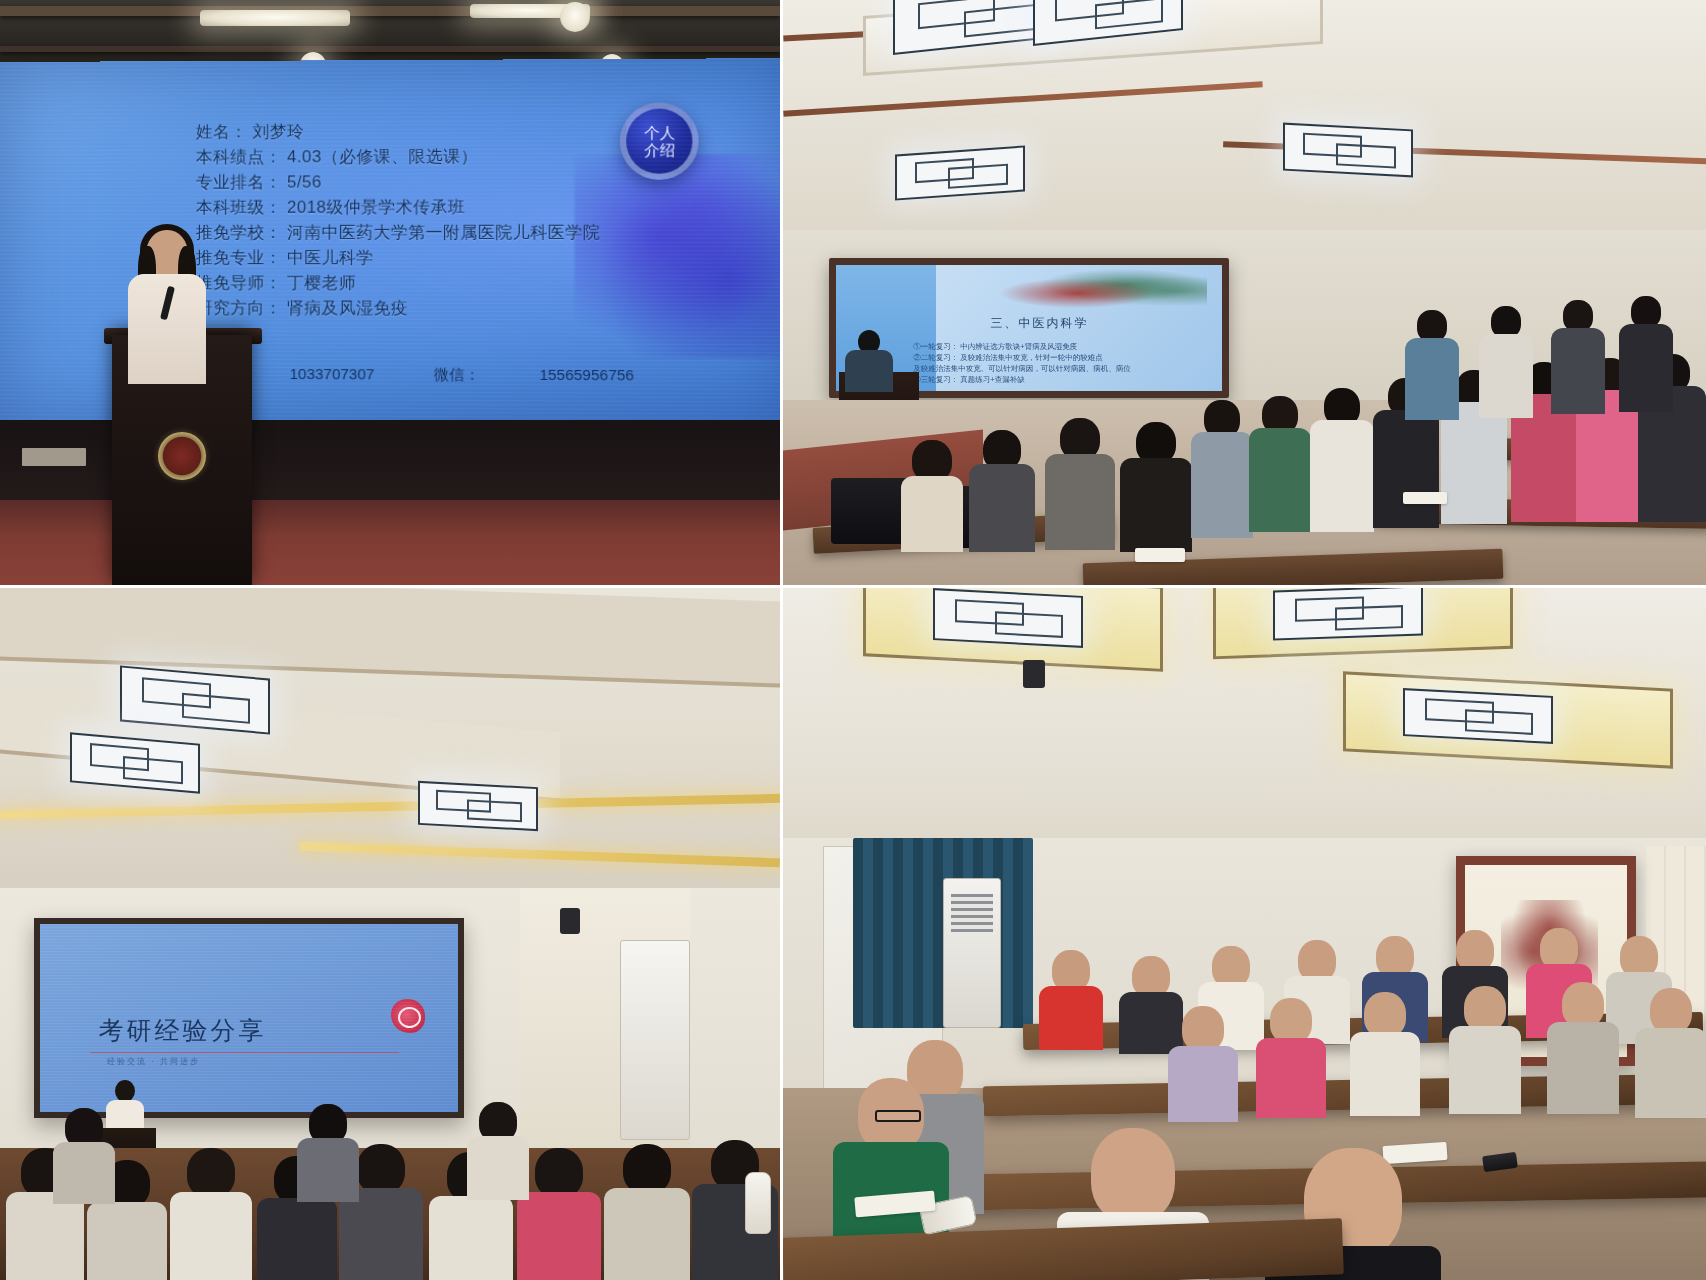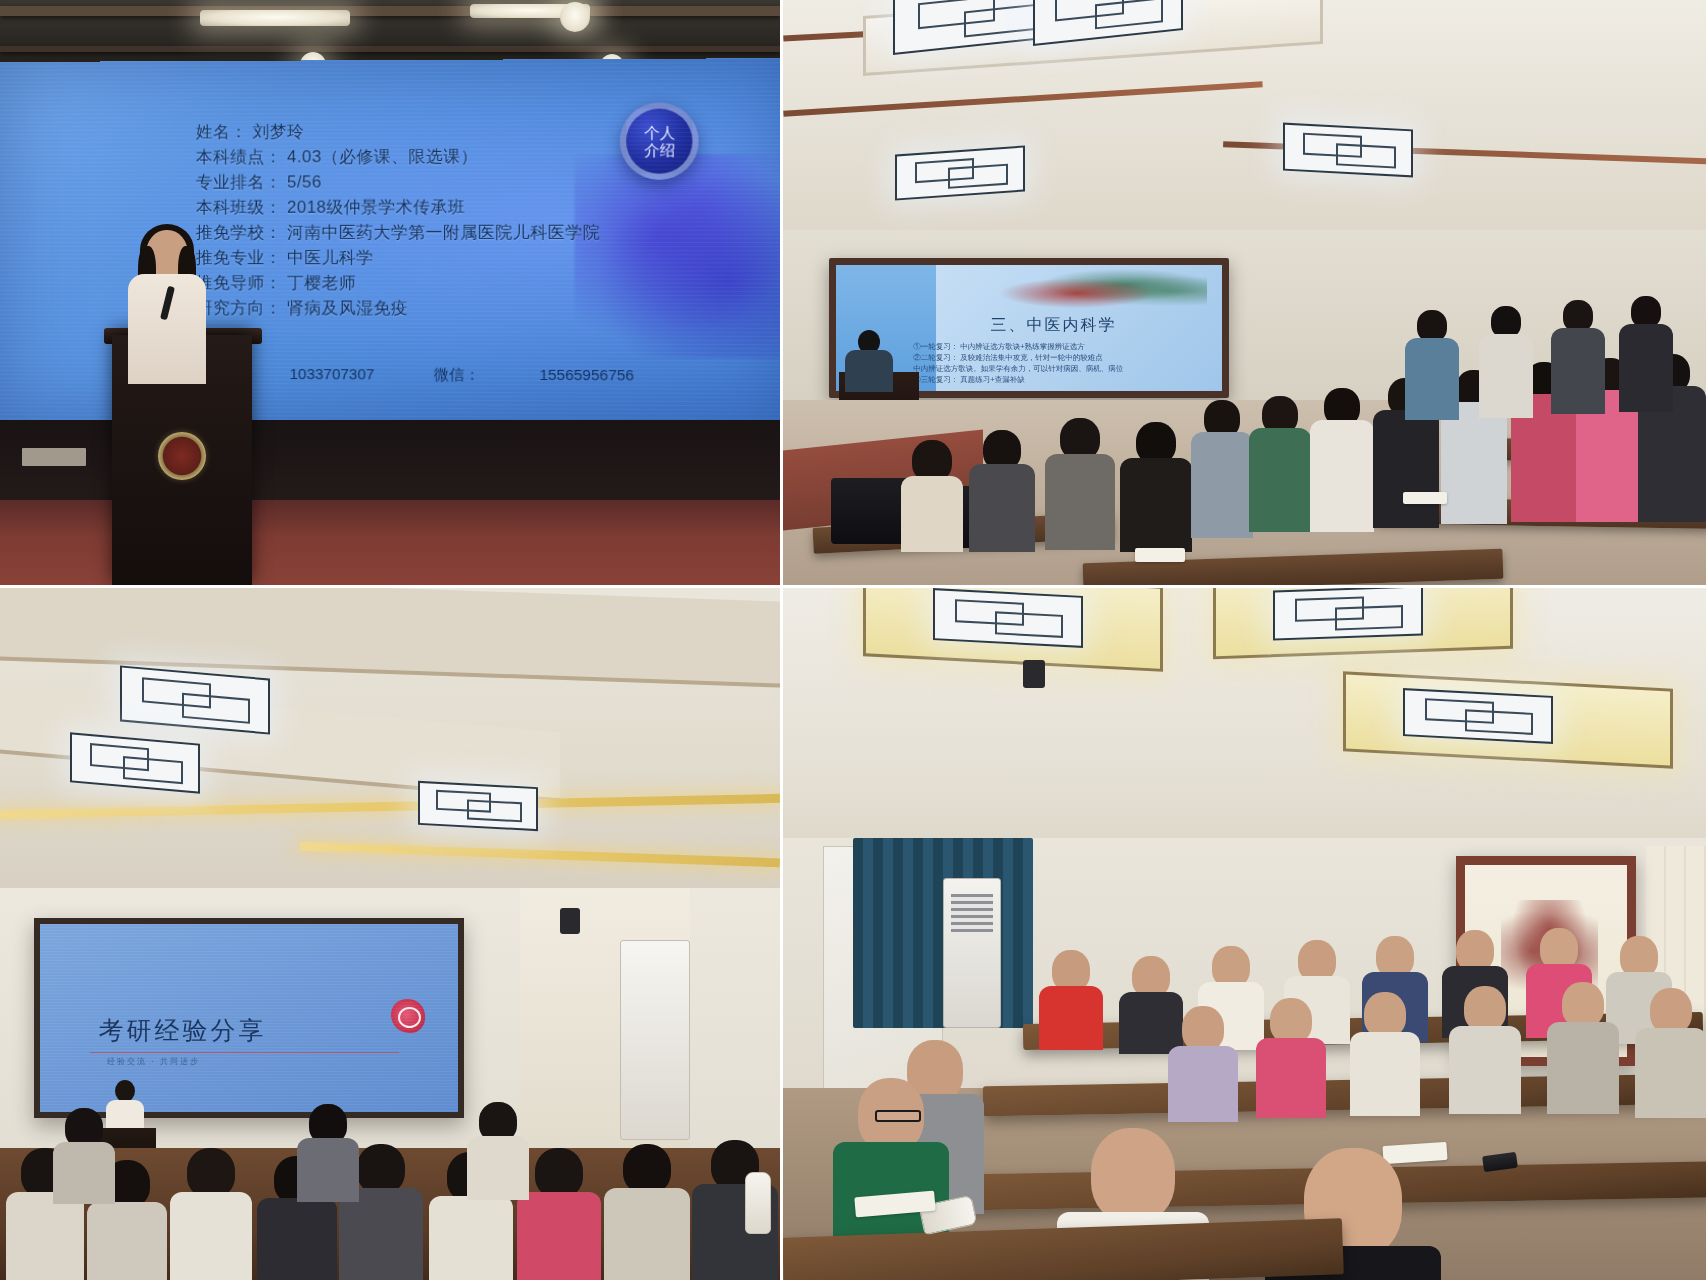--- a/index.html
+++ b/index.html
@@ -190,21 +190,21 @@
   }
   .p2 .screen2 .leaf{
     position:absolute; right:4%; top:2%; width:56%; height:34%;
     background:
       radial-gradient(ellipse at 40% 60%, rgba(170,50,45,.85) 0%, rgba(170,50,45,0) 42%),
       radial-gradient(ellipse at 62% 40%, rgba(60,120,90,.8) 0%, rgba(60,120,90,0) 45%),
       radial-gradient(ellipse at 84% 55%, rgba(70,130,100,.7) 0%, rgba(70,130,100,0) 46%);
   }
   .p2 .s2-title{
     position:absolute; left:40%; top:40%;
-    font-size:16px; color:#20426e; white-space:nowrap; letter-spacing:2px;
+    font-size:12px; color:#20426e; white-space:nowrap; letter-spacing:2px;
   }
   .p2 .s2-body{
     position:absolute; left:20%; top:60%; width:78%;
     font-size:7.5px; color:#2a4f7e; line-height:1.5;
     filter:blur(.35px);
   }
   .p2 .podium2{
     position:absolute; left:56px; top:372px; width:80px; height:92px;
     background:linear-gradient(180deg,#2a1b16,#140d0b);
   }
@@ -456,23 +456,23 @@
     <div class="greek-lamp" style="left:112px;top:150px;width:130px;height:46px;transform:skewY(-4deg);"></div>
     <div class="greek-lamp" style="left:500px;top:126px;width:130px;height:48px;transform:skewY(3deg);"></div>
 
     <div class="wall"></div>
 
     <div class="screen2">
       <div class="leftband"></div>
       <div class="leaf"></div>
       <div class="s2-title">三、中医内科学</div>
       <div class="s2-body">
-        <div>①一轮复习： 中内辨证选方歌诀+熟练掌握辨证选方</div>
+        <div>①一轮复习： 中内辨证选方歌诀+肾病及风湿免疫</div>
         <div>②二轮复习： 及较难治法集中攻克，针对一轮中的较难点</div>
-        <div>中内辨证选方歌诀。如果学有余力，可以针对病因、病机、病位</div>
+        <div>及较难治法集中攻克。可以针对病因，可以针对病因、病机、病位</div>
         <div>③三轮复习： 真题练习+查漏补缺</div>
       </div>
     </div>
 
     <div class="podium2"></div>
     <div class="podium2-emblem"></div>
     <div class="speaker2-head"></div>
     <div class="speaker2-body"></div>
 
     <div class="floor"></div>

